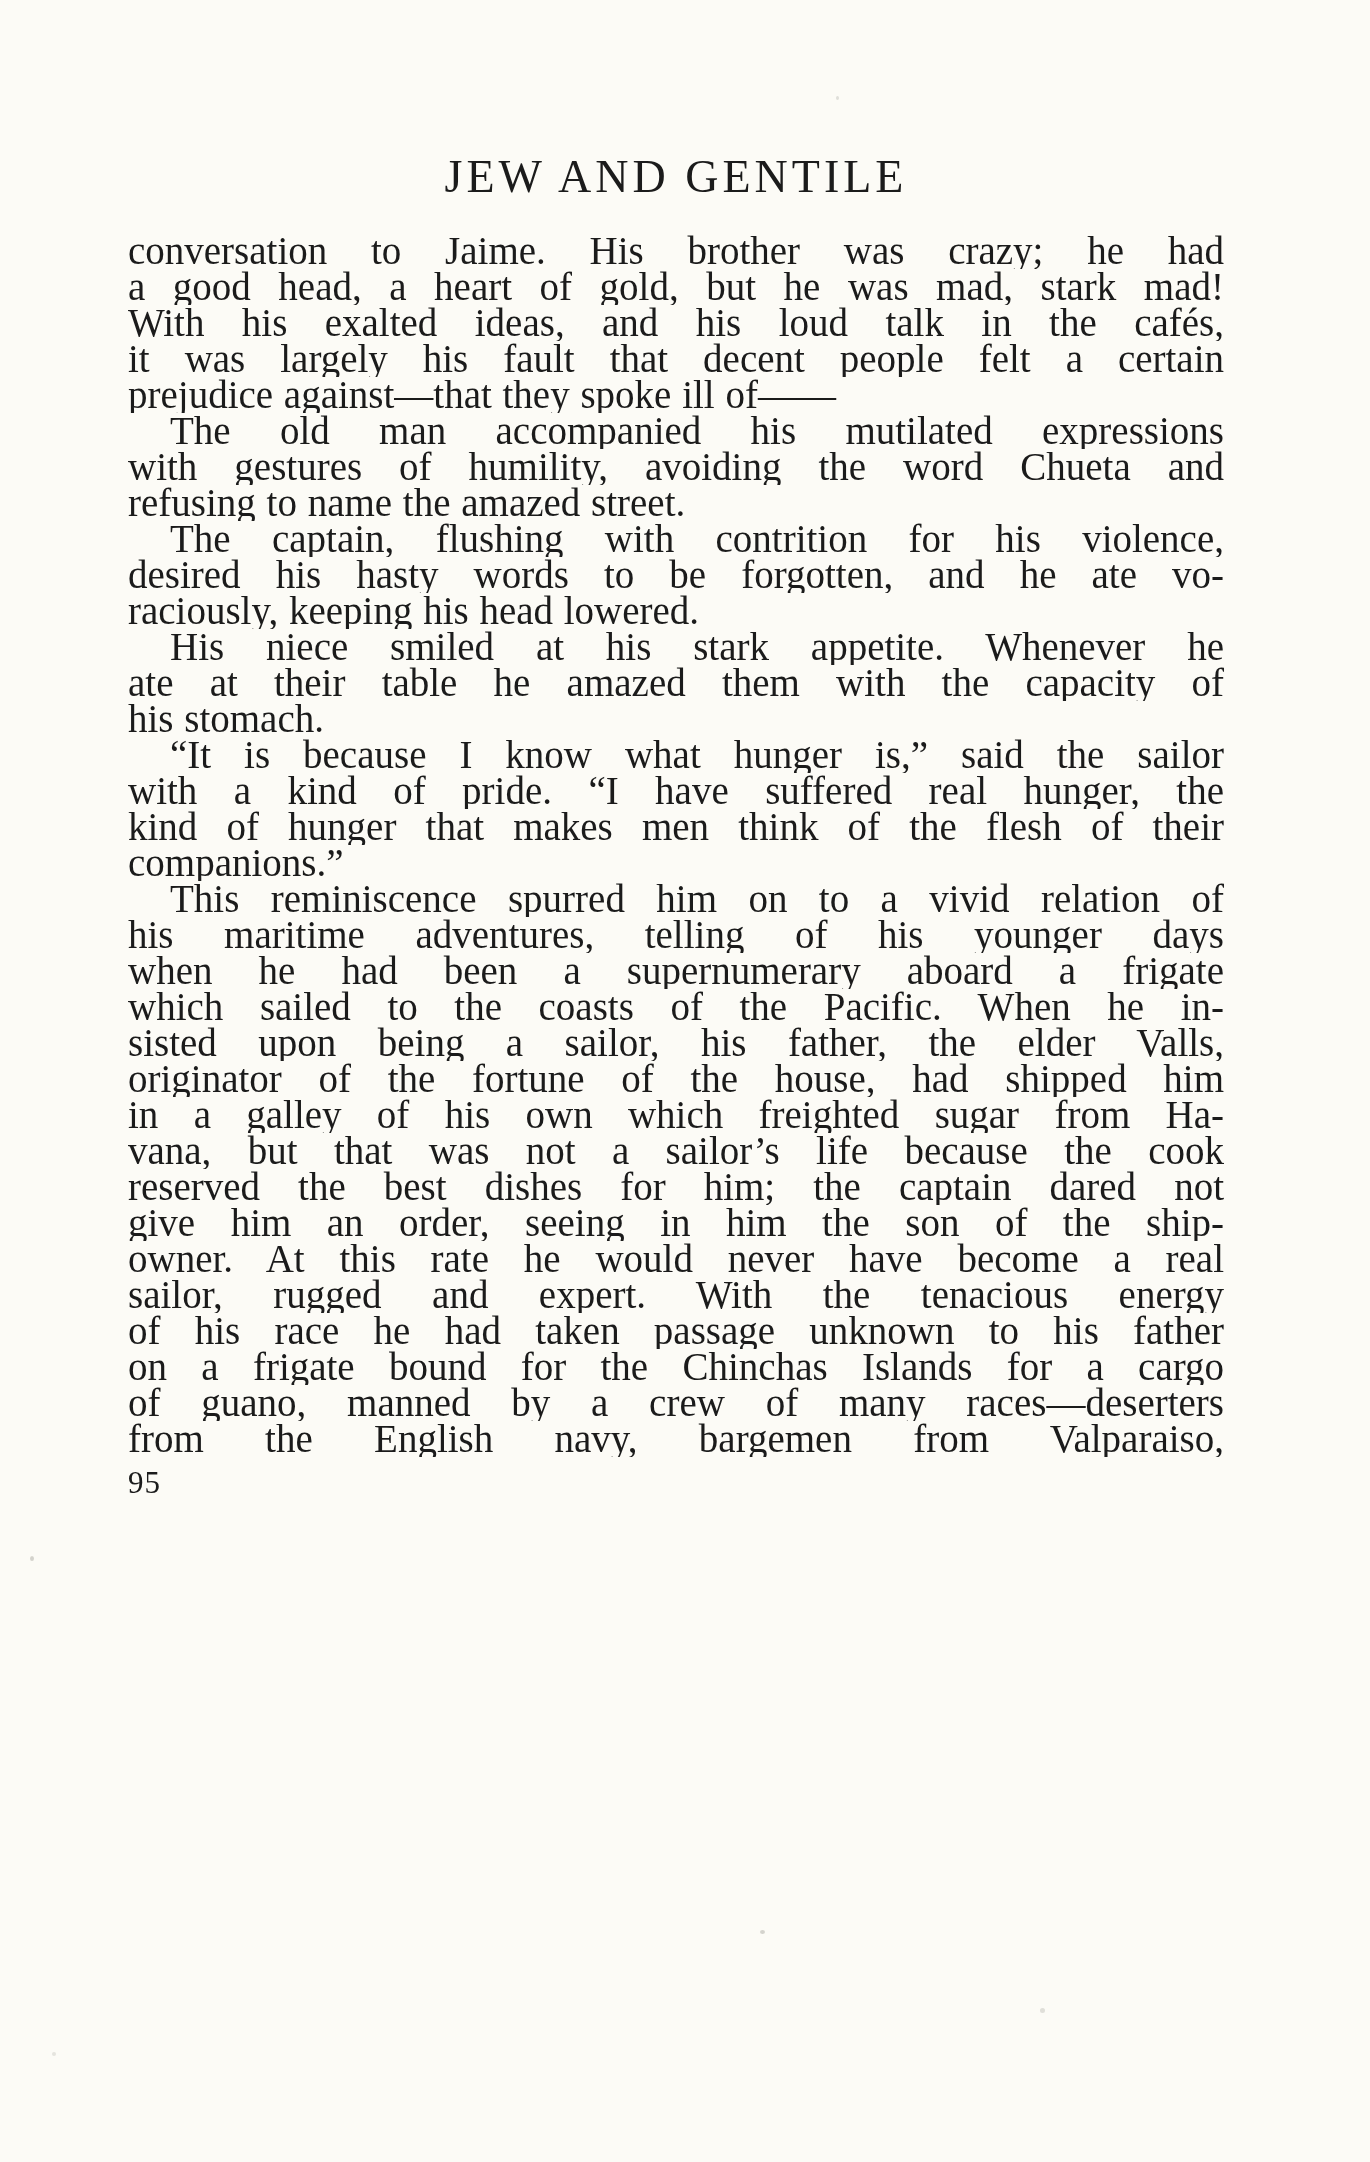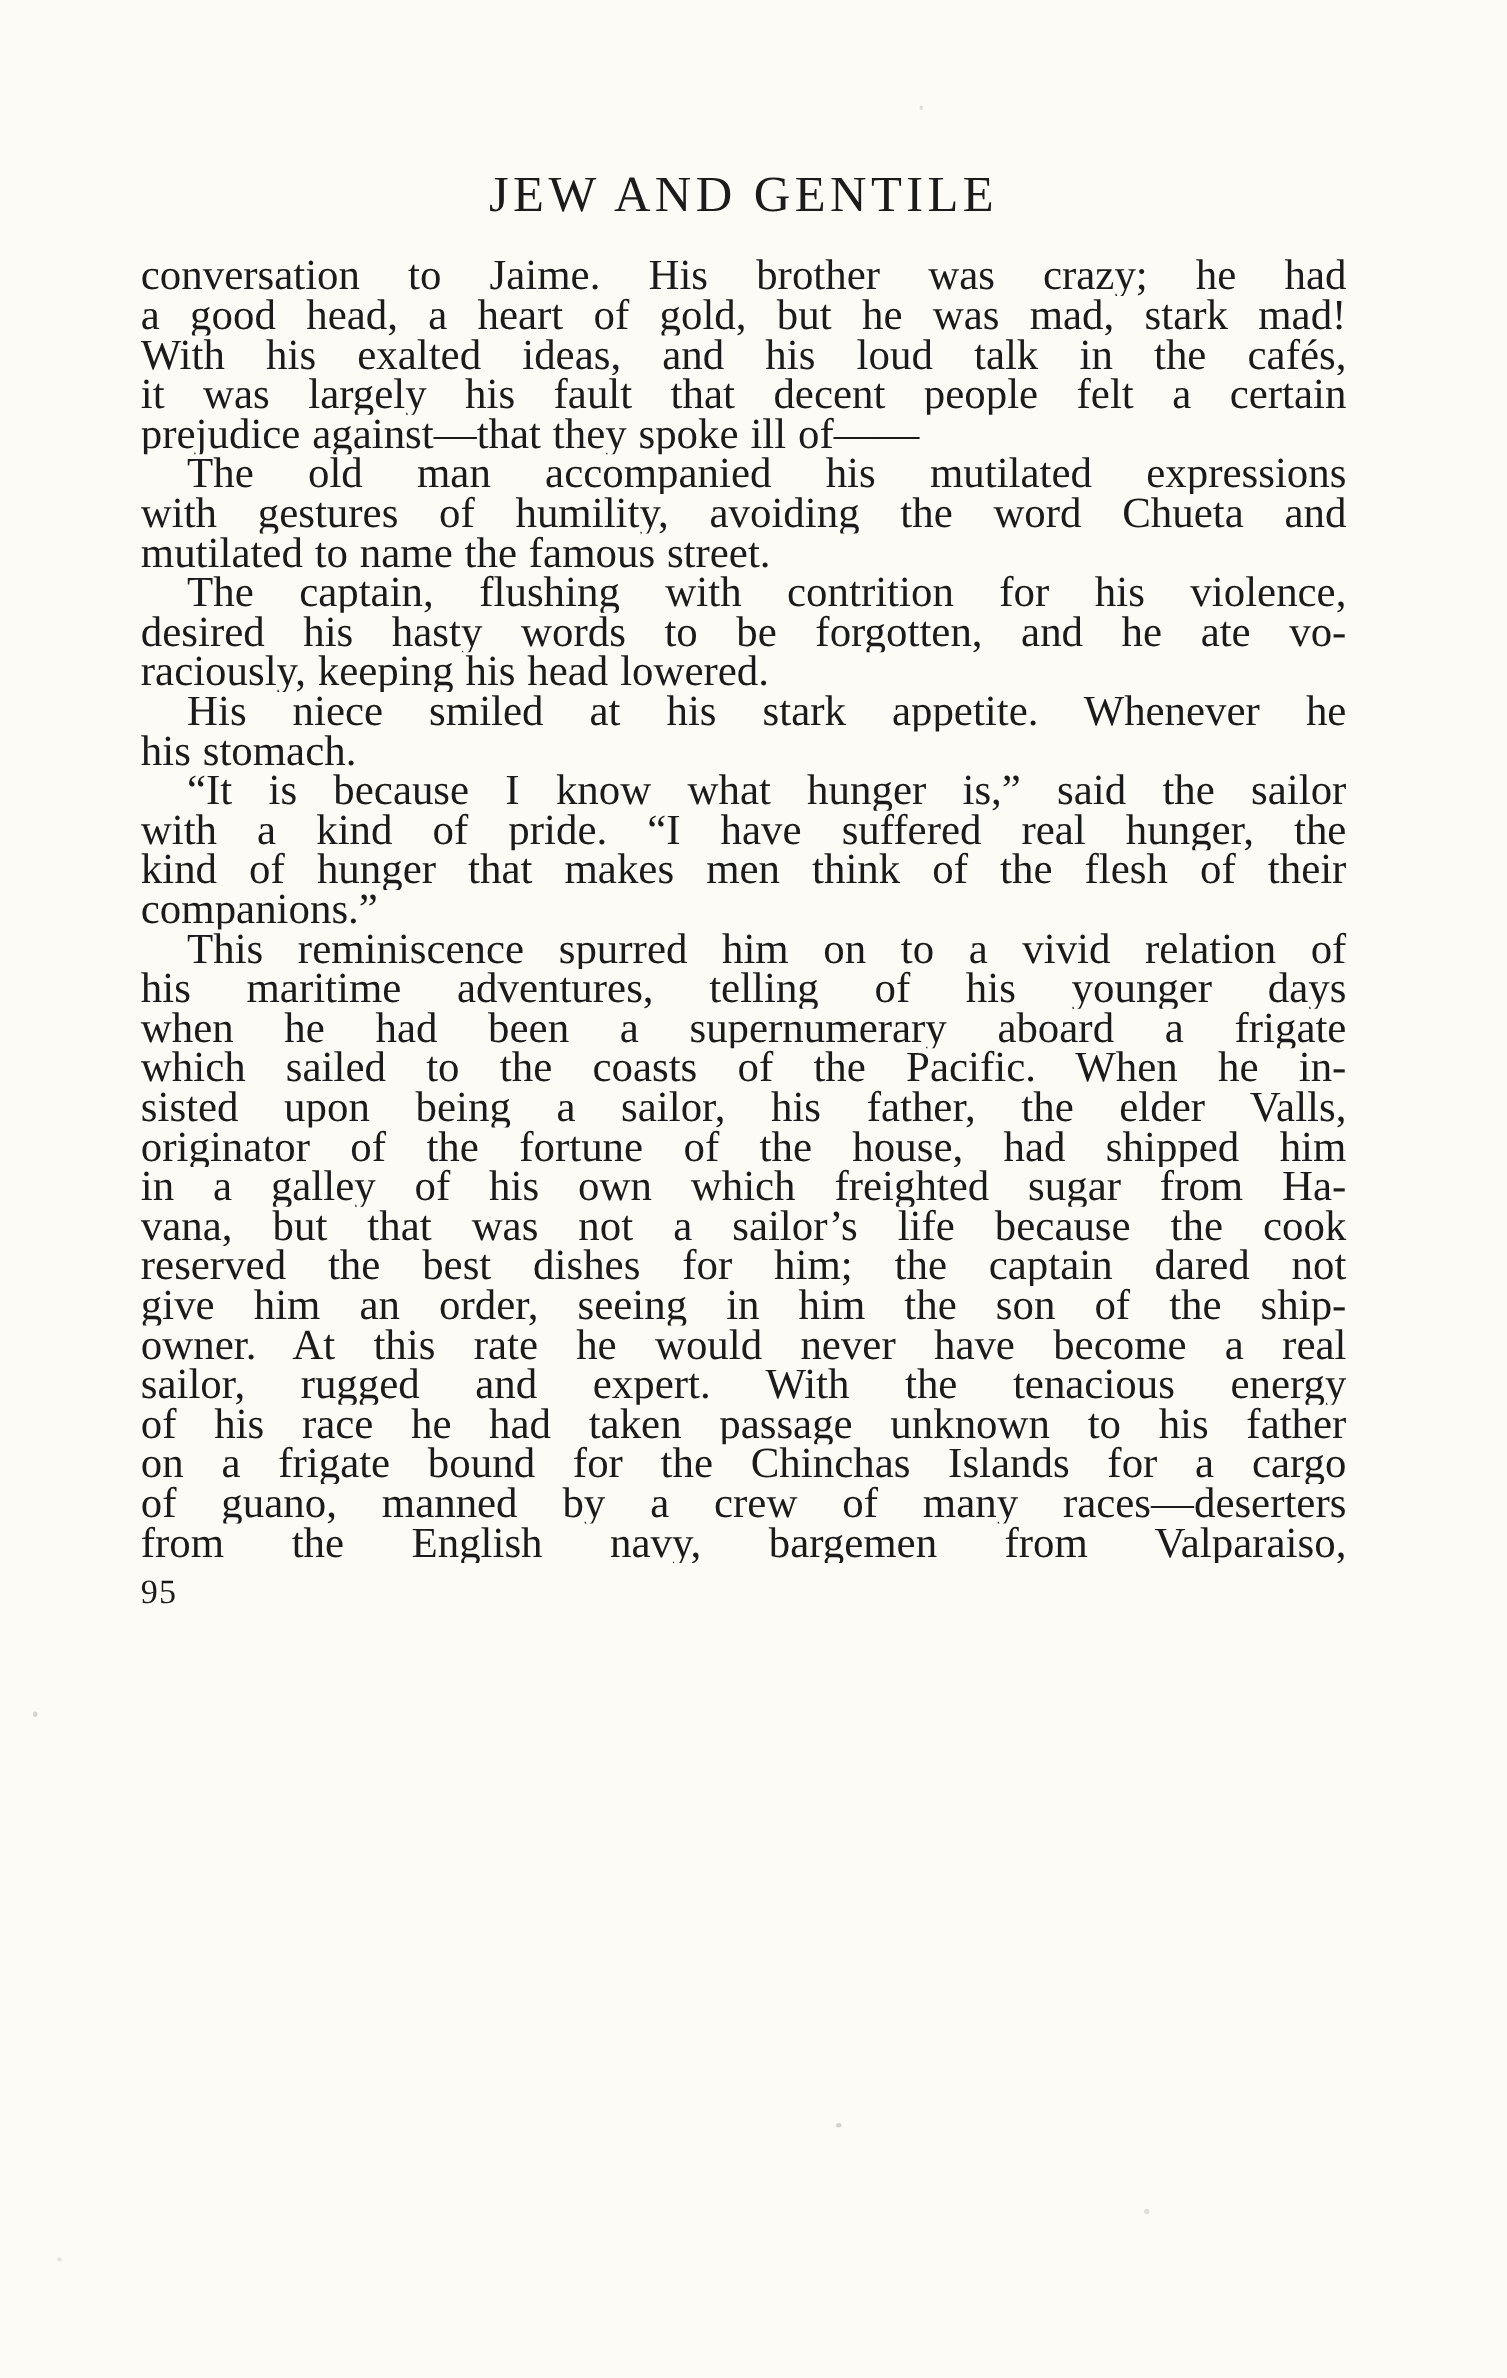--- a/index.html
+++ b/index.html
@@ -83,29 +83,30 @@
         <div class="paragraph">
           <div class="line">conversation to Jaime.  His brother was crazy; he had</div>
           <div class="line">a good head, a heart of gold, but he was mad, stark mad!</div>
           <div class="line">With his exalted ideas, and his loud talk in the cafés,</div>
           <div class="line">it was largely his fault that decent people felt a certain</div>
           <div class="line last-line">prejudice against—that they spoke ill of——</div>
         </div>
         <div class="paragraph">
           <div class="line indent">The old man accompanied his mutilated expressions</div>
           <div class="line">with gestures of humility, avoiding the word Chueta and</div>
-          <div class="line last-line">mutilated to name the famous street.</div>
+          <div class="line last-line">refusing to name the amazed street.</div>
         </div>
         <div class="paragraph">
           <div class="line indent">The captain, flushing with contrition for his violence,</div>
           <div class="line">desired his hasty words to be forgotten, and he ate vo-</div>
           <div class="line last-line">raciously, keeping his head lowered.</div>
         </div>
         <div class="paragraph">
           <div class="line indent">His niece smiled at his stark appetite.  Whenever he</div>
+          <div class="line">ate at their table he amazed them with the capacity of</div>
           <div class="line last-line">his stomach.</div>
         </div>
         <div class="paragraph">
           <div class="line indent">“It is because I know what hunger is,” said the sailor</div>
           <div class="line">with a kind of pride.  “I have suffered real hunger, the</div>
           <div class="line">kind of hunger that makes men think of the flesh of their</div>
           <div class="line last-line">companions.”</div>
         </div>
         <div class="paragraph">
           <div class="line indent">This reminiscence spurred him on to a vivid relation of</div>

